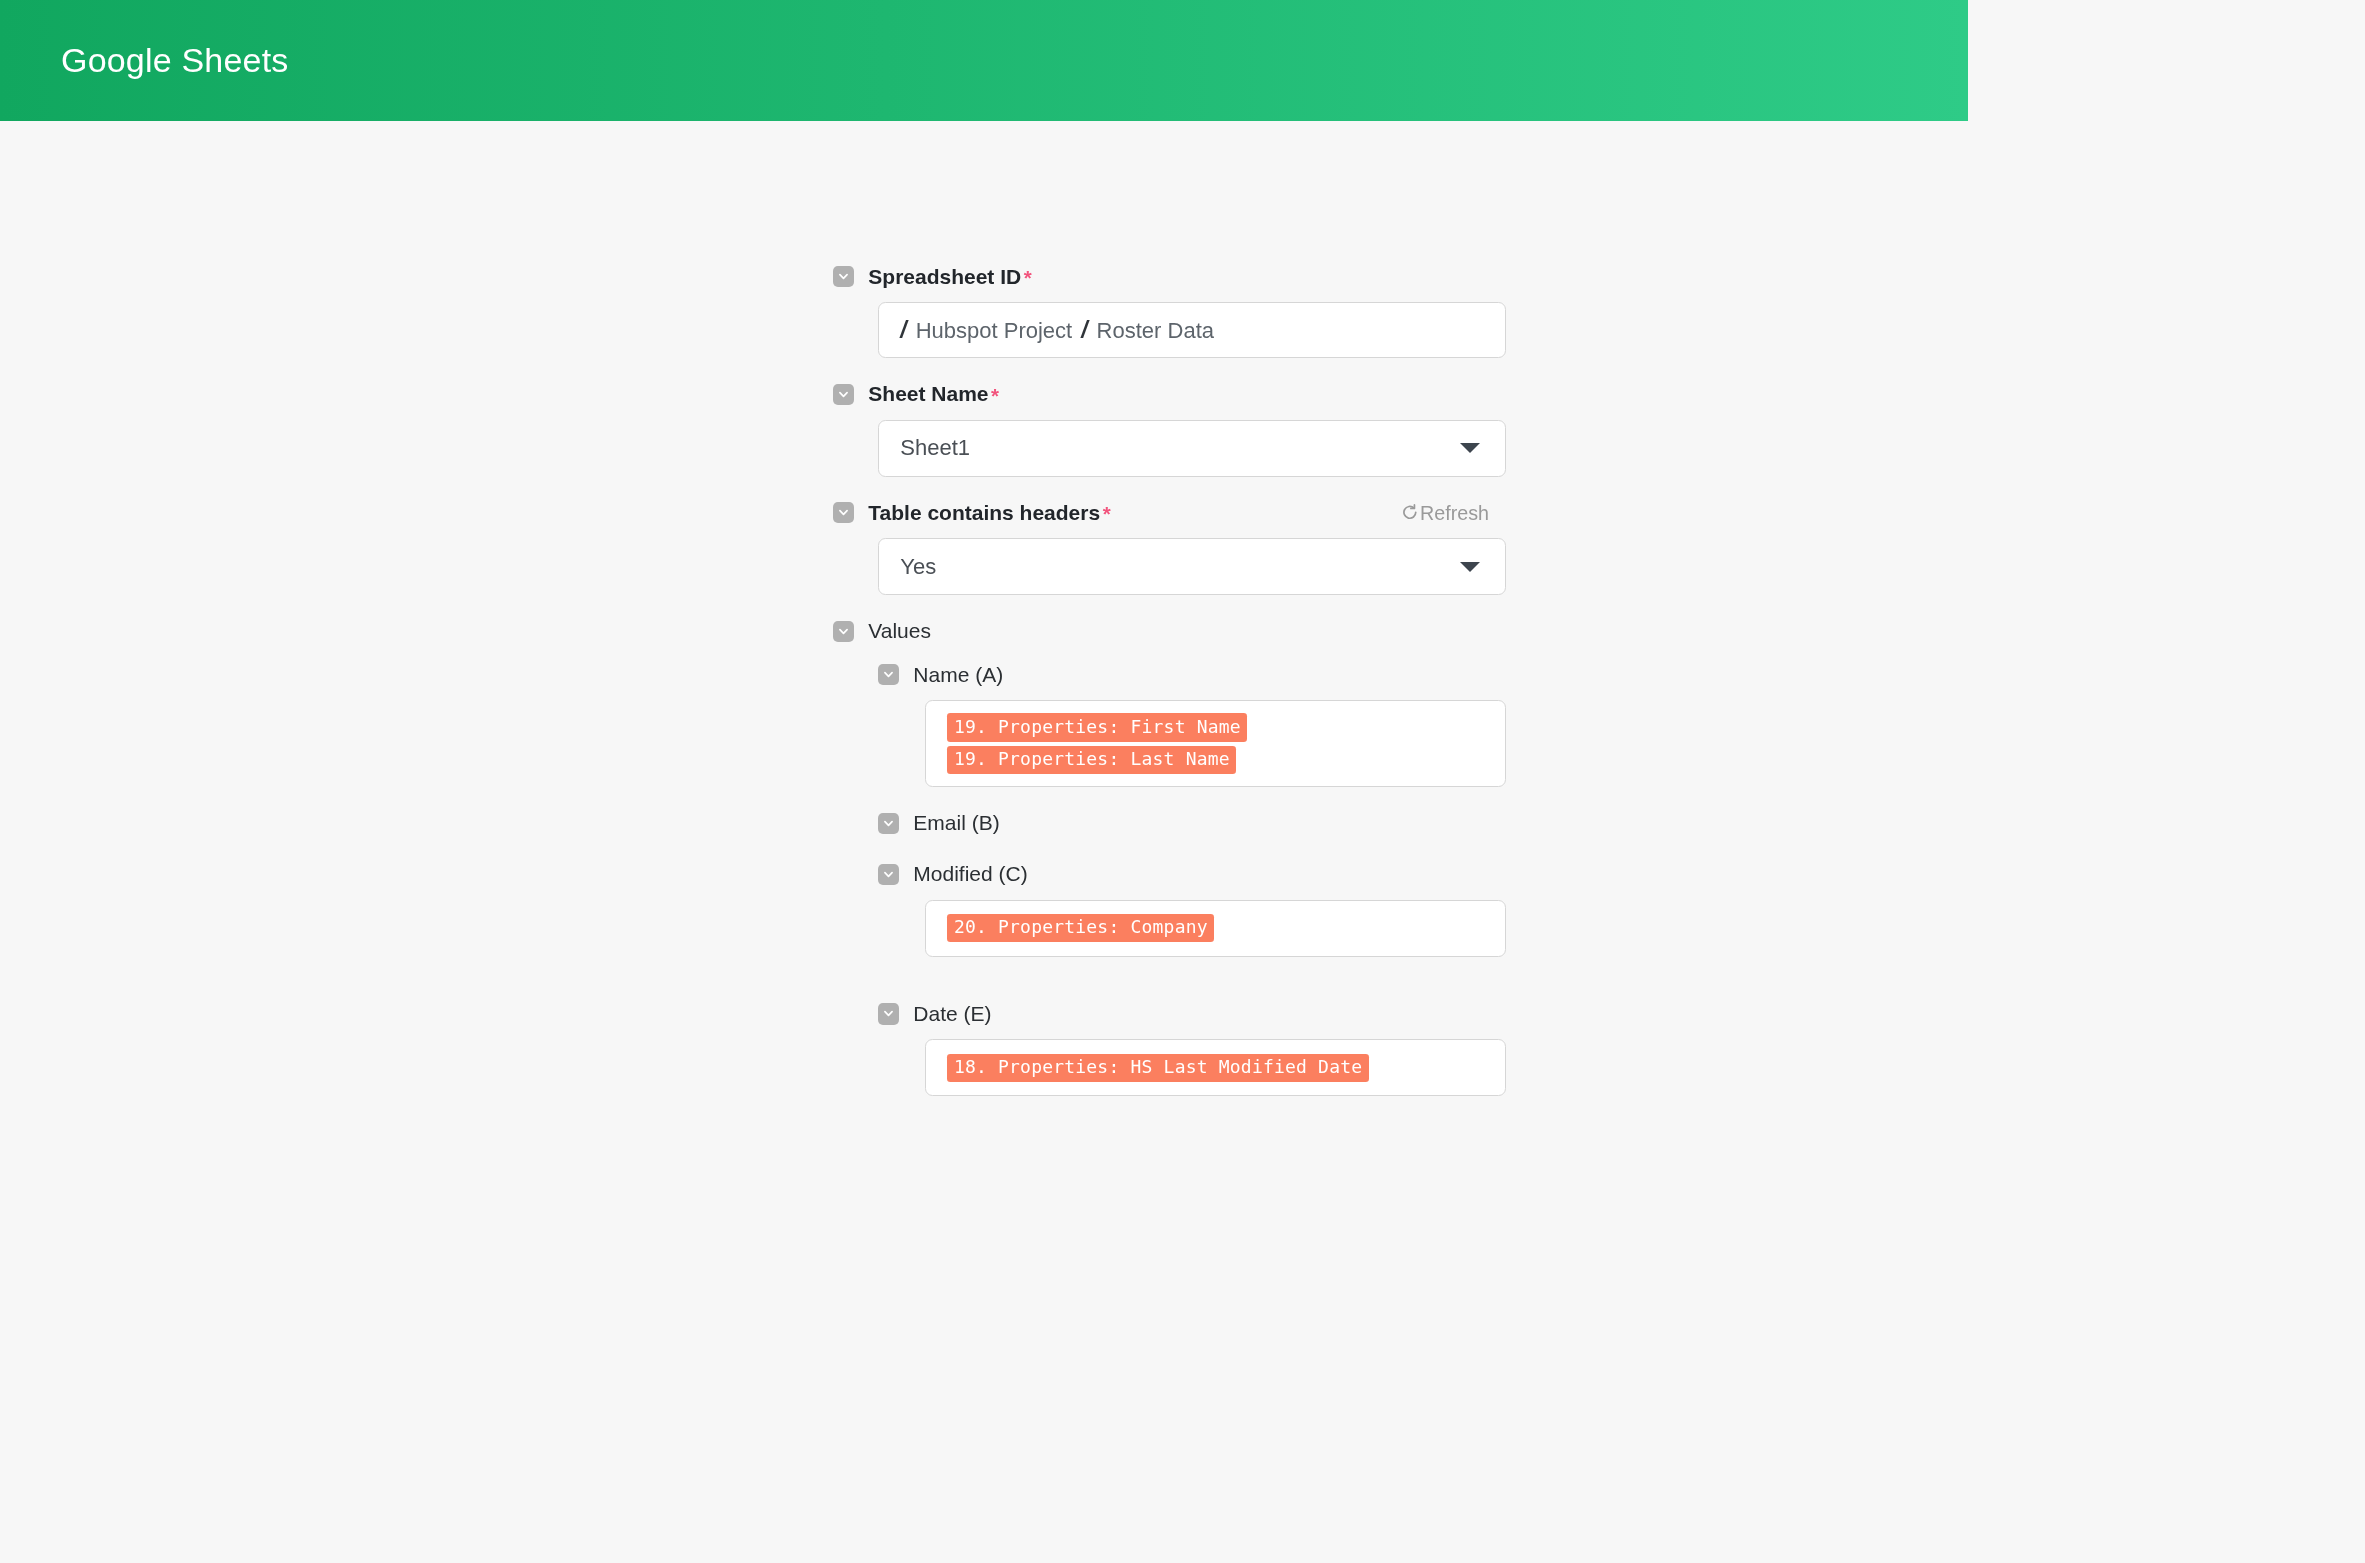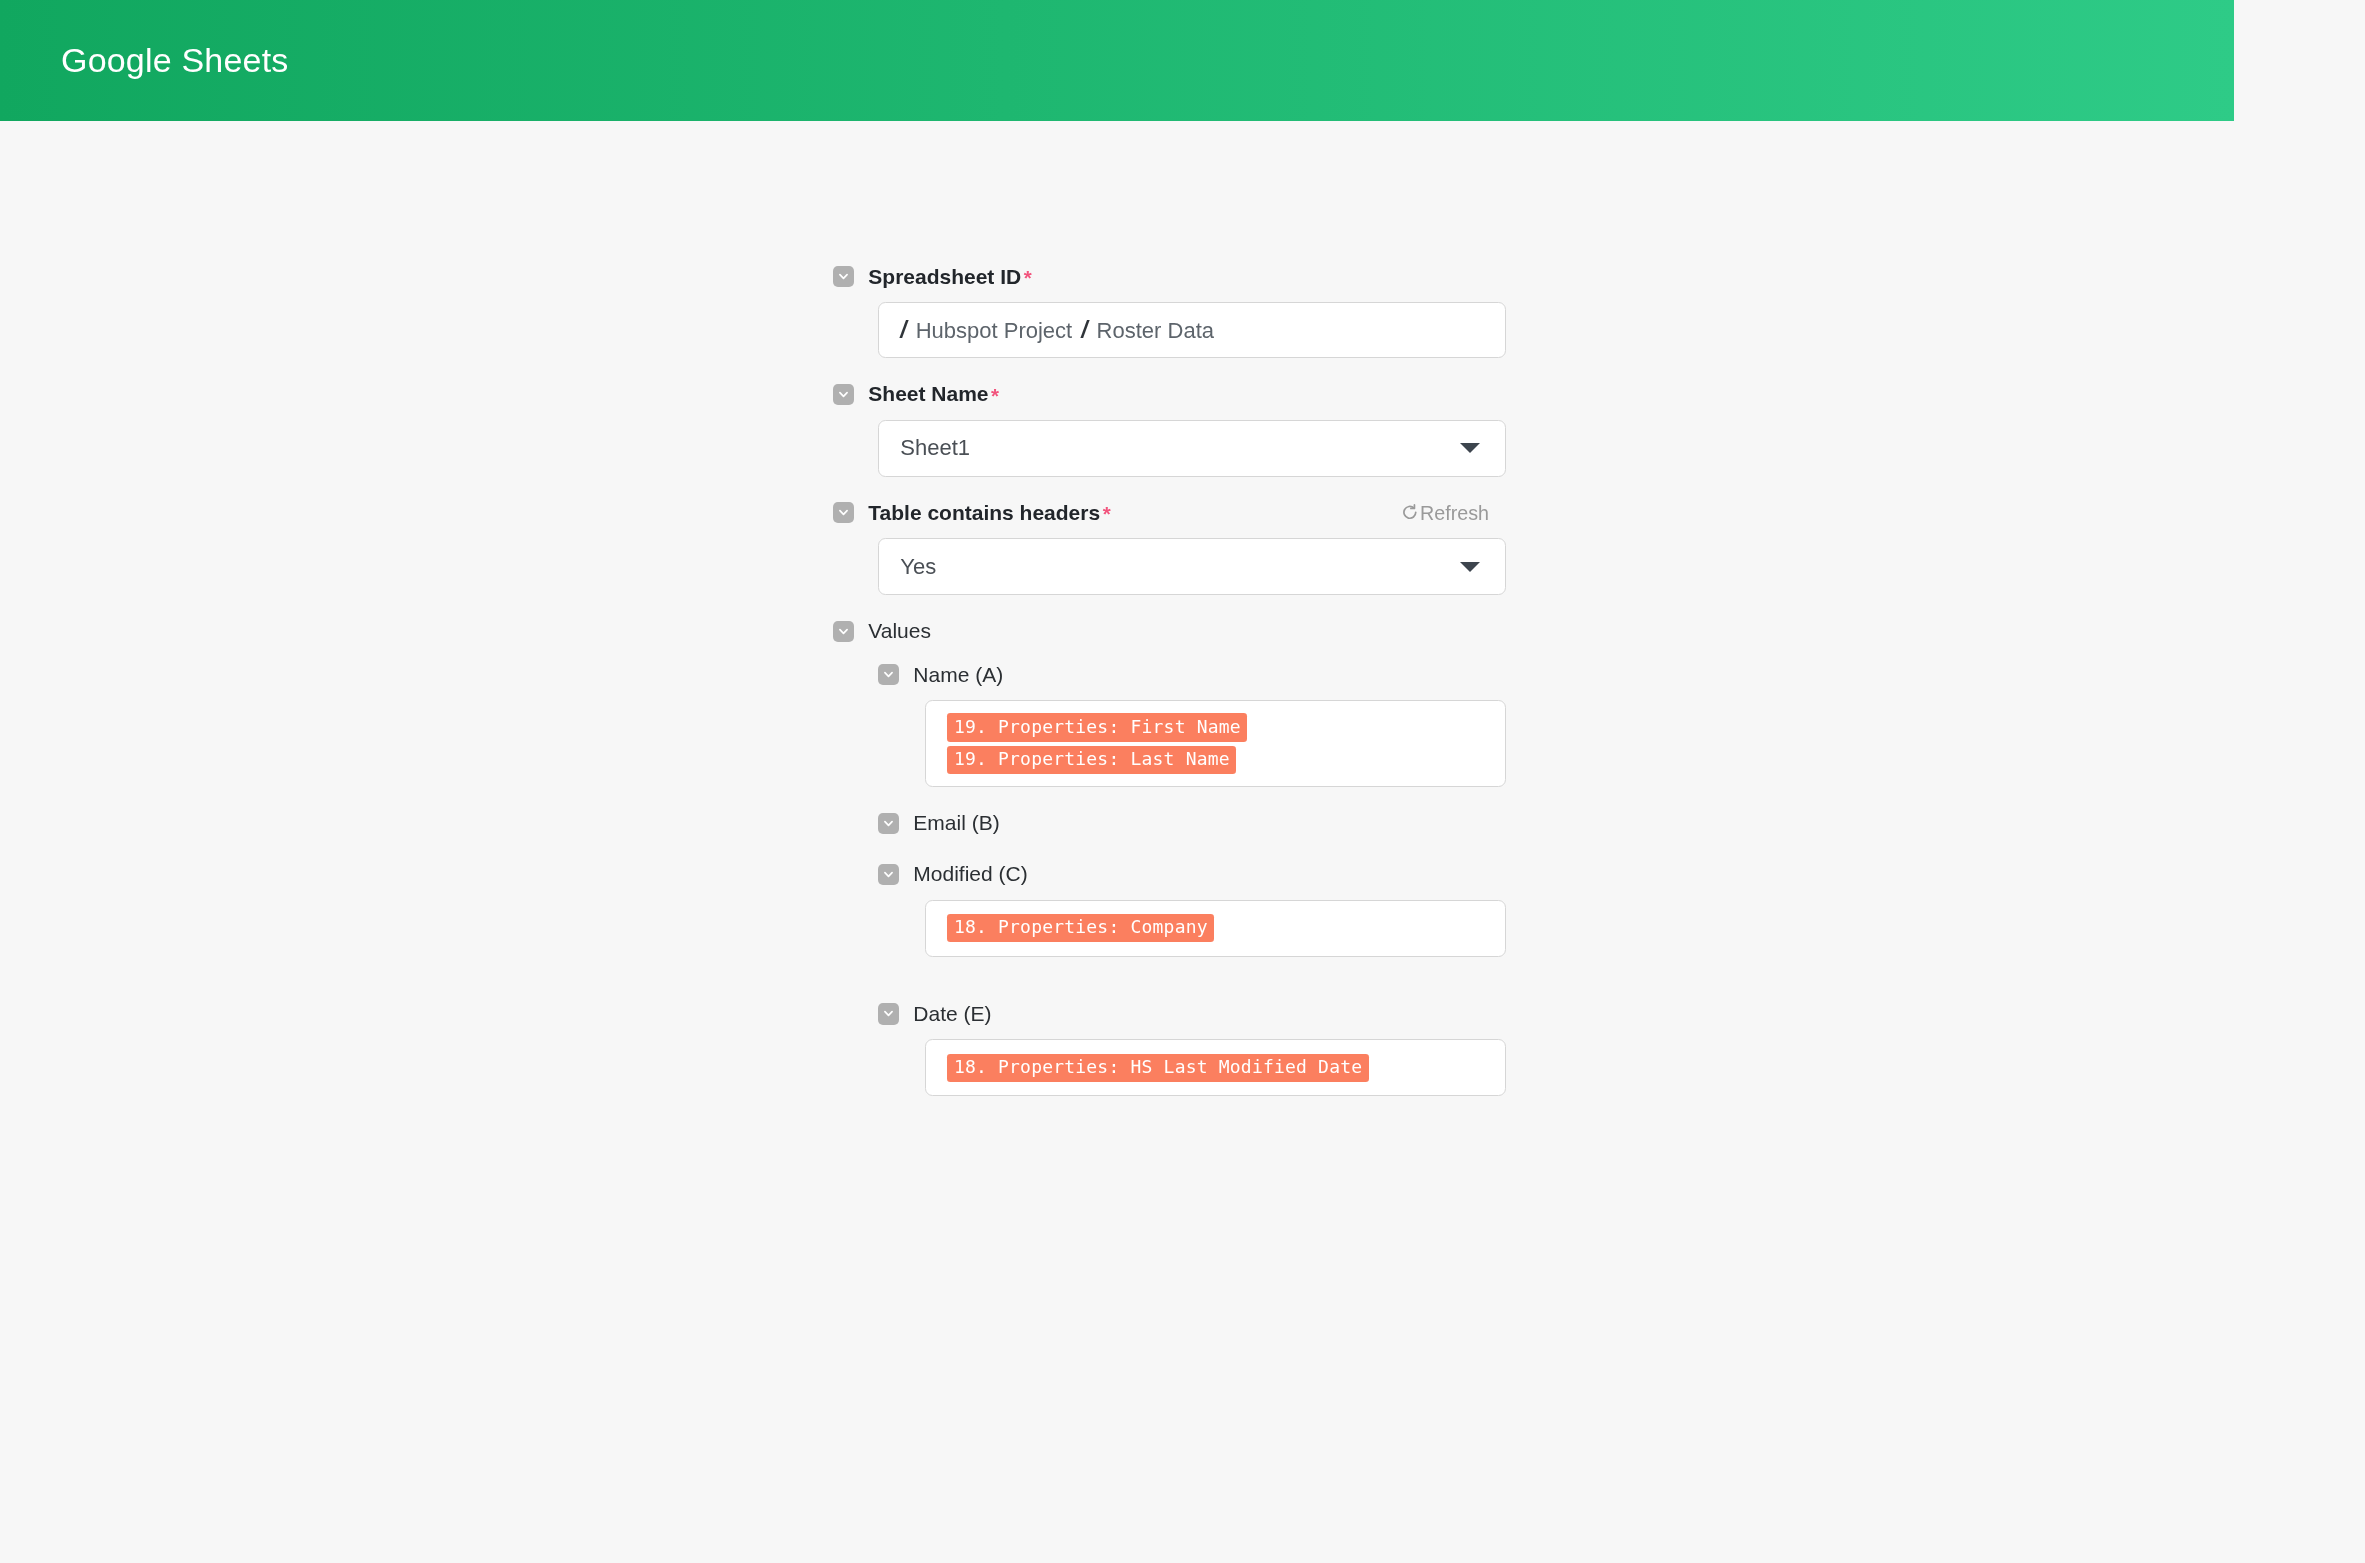--- a/index.html
+++ b/index.html
@@ -7,21 +7,21 @@
   html, body {
     width: 2366px;
     height: 1563px;
     background: #f7f7f7;
     font-family: "Liberation Sans", sans-serif;
     -webkit-font-smoothing: antialiased;
   }
 
   
   .app-header {
-    width: 2234px;
+    width: 1968px;
     height: 121px;
     background: linear-gradient(90deg, #11a75f 0%, #1eb770 45%, #2ecb87 100%);
     display: flex;
     align-items: center;
     padding-left: 61px;
   }
   .app-title {
     color: #ffffff;
     font-size: 34px;
     font-weight: 400;
@@ -312,21 +312,21 @@
       <div class="label-row" style="padding-left:45px;">
         <span class="toggle-box">
           <svg width="13" height="13" viewBox="0 0 16 16">
               <path d="M3.6 5.8 L8 10.2 L12.4 5.8" fill="none" stroke="#ffffff" stroke-width="2.1" stroke-linecap="round" stroke-linejoin="round"></path>
             </svg>
         </span>
         <span class="field-label normal">Modified (C)</span>
       </div>
       <div class="input-wrap nested">
         <div class="token-input">
-          <span class="chip">18. Properties: Company</span>
+          <span class="chip">20. Properties: Company</span>
         </div>
       </div>
     </div>
 
     <div class="gap-md"></div>
 
 
     <div class="gap-md"></div>
 
     <div class="field">

